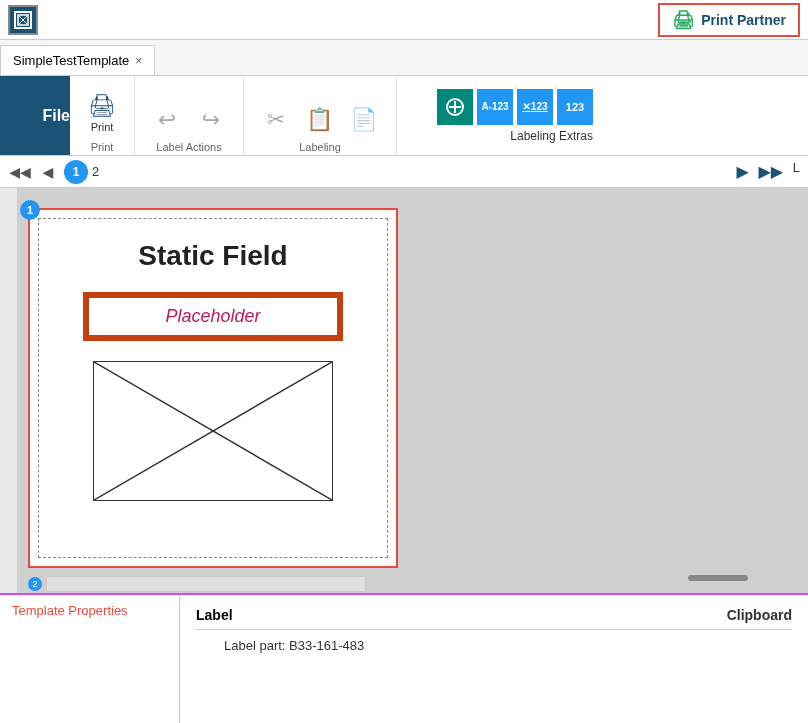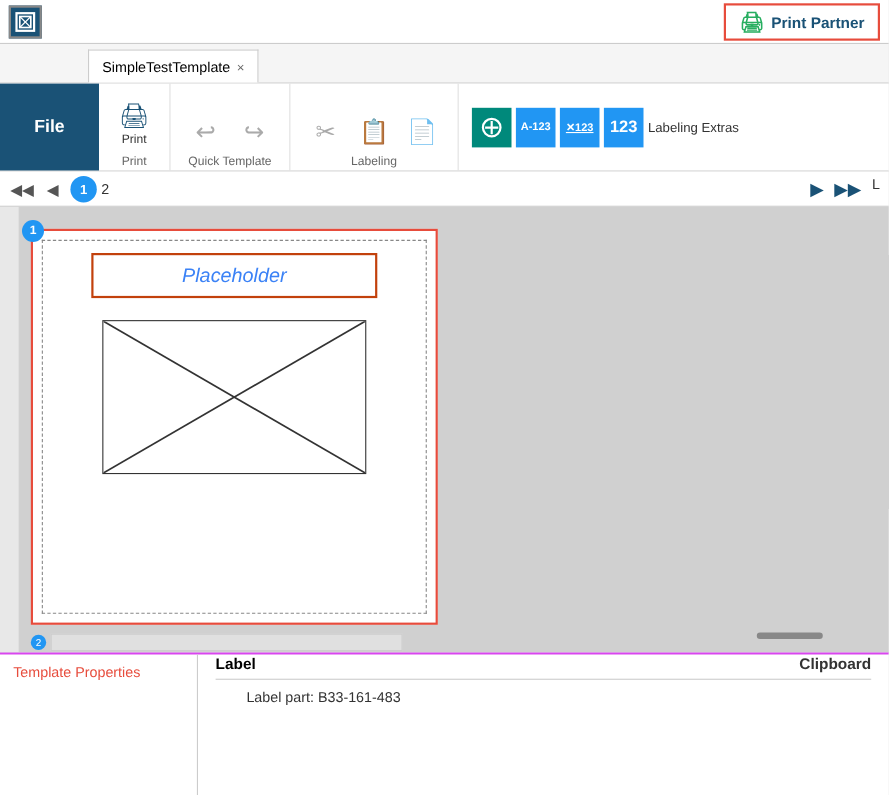--- a/index.html
+++ b/index.html
@@ -24,42 +24,41 @@
     }
     .print-partner-icon { color: #27ae60; font-size: 18px; }
 
     
     .tab-bar {
       display: flex;
       align-items: flex-end;
       background: #f5f5f5;
       border-bottom: 1px solid #ccc;
       height: 36px;
-      padding-left: 80px;
     }
     .tab {
       display: flex; align-items: center; gap: 6px;
       background: white; border: 1px solid #ccc; border-bottom: none;
       padding: 5px 12px; font-size: 13px; cursor: pointer;
       height: 30px;
     }
     .tab-close { color: #666; font-size: 12px; cursor: pointer; }
 
     
     .ribbon {
       display: flex;
       align-items: stretch;
       background: white;
       border-bottom: 1px solid #ccc;
       height: 80px;
     }
     .ribbon-file {
       background: #1a5276; color: white;
-      display: flex; align-items: center; justify-content: center;
-      width: 90px; font-size: 16px; font-weight: bold; cursor: pointer;
+      display: flex; align-items: center; justify-content: flex-end;
+      width: 70px; font-size: 16px; font-weight: bold; cursor: pointer;
       flex-shrink: 0;
     }
     .ribbon-section {
       display: flex; flex-direction: column; align-items: center;
       justify-content: flex-end;
       padding: 4px 12px 2px;
       border-right: 1px solid #e0e0e0;
       gap: 2px;
     }
     .ribbon-btns { display: flex; gap: 4px; align-items: flex-end; }
@@ -141,22 +140,22 @@
       position: absolute; top: 8px; left: 8px; right: 8px; bottom: 8px;
       border: 1px dashed #888; pointer-events: none;
     }
 
     .static-field-label {
       font-size: 28px; font-weight: bold; margin-top: 10px; margin-bottom: 20px;
       color: #222;
     }
 
     .placeholder-box {
-      border: 2px solid #c2410c; padding: 8px 60px;
-      font-style: italic; font-size: 18px; color: #3b82f6;
+      border: 6px solid #c2410c; padding: 8px 60px;
+      font-style: italic; font-size: 18px; color: #be185d;
       margin-bottom: 20px; background: white;
       width: 260px; text-align: center;
     }
 
     .image-placeholder {
       width: 240px; height: 140px;
       border: 1.5px solid #333; position: relative; background: white;
     }
     .image-x-line {
       position: absolute; top: 0; left: 0; width: 100%; height: 100%;
@@ -175,21 +174,21 @@
       display: flex;
     }
     .template-props-tab {
       width: 180px; border-right: 1px solid #ccc;
       padding: 8px 12px;
     }
     .template-props-label {
       color: #e74c3c; font-size: 13px; cursor: pointer;
     }
     .properties-panel {
-      flex: 1; padding: 0 16px;
+      flex: 1; padding: 12px 16px;
     }
     .props-header {
       display: flex; justify-content: space-between;
       border-bottom: 1px solid #ccc; padding-bottom: 6px; margin-bottom: 8px;
     }
     .props-header-label { font-weight: bold; font-size: 14px; }
     .props-action { font-weight: bold; font-size: 14px; color: #333; }
     .props-row { font-size: 13px; color: #333; margin-top: 4px; margin-left: 28px; }
   </style>
 </head>
@@ -236,51 +235,51 @@
 
   <div class="ribbon-section">
     <div class="ribbon-btns">
       <div class="ribbon-btn">
         <span class="ribbon-btn-icon disabled">↩</span>
       </div>
       <div class="ribbon-btn">
         <span class="ribbon-btn-icon disabled">↪</span>
       </div>
     </div>
-    <span class="ribbon-section-label">Quick Template</span>
+    <span class="ribbon-section-label">Label Actions</span>
   </div>
 
   <div class="ribbon-section">
     <div class="ribbon-btns">
       <div class="ribbon-btn">
         <span class="ribbon-btn-icon disabled">✂</span>
       </div>
       <div class="ribbon-btn">
         <span class="ribbon-btn-icon disabled">📋</span>
       </div>
       <div class="ribbon-btn">
         <span class="ribbon-btn-icon disabled">📄</span>
       </div>
     </div>
     <span class="ribbon-section-label">Labeling</span>
   </div>
 
   <div class="ribbon-extras">
-    <div style="display:flex;flex-direction:row;align-items:center;gap:4px;">
+    <div style="display:flex;flex-direction:column;align-items:flex-end;gap:4px;margin-left:28px;">
       <div style="display:flex;gap:4px;">
         <button class="extras-icon-btn teal">
           <svg width="20" height="20" viewBox="0 0 20 20" fill="white">
             <circle cx="10" cy="10" r="8" fill="none" stroke="white" stroke-width="2"></circle>
             <line x1="10" y1="4" x2="10" y2="16" stroke="white" stroke-width="2"></line>
             <line x1="4" y1="10" x2="16" y2="10" stroke="white" stroke-width="2"></line>
           </svg>
         </button>
         <button class="extras-icon-btn" style="font-size:10px;font-weight:bold;">A-123</button>
         <button class="extras-icon-btn" style="font-size:10px;font-weight:bold;text-decoration:underline;">✕123</button>
-        <button class="extras-icon-btn" style="font-size:15px;font-weight:bold;">123</button>
+        <button class="extras-icon-btn" style="font-size:11px;font-weight:bold;">123</button>
       </div>
       <span class="extras-label">Labeling Extras</span>
     </div>
   </div>
 </div>
 
 <div class="nav-bar">
   <div class="nav-left">
     <button class="nav-btn">◀◀</button>
     <button class="nav-btn">◀</button>
@@ -297,20 +296,21 @@
 </div>
 
 <div class="main-area">
   <div class="canvas-ruler-v"></div>
   <div class="canvas-content">
     <div class="page-container">
       <div class="page-badge">
         <span>1</span>
       </div>
       <div class="dashed-border"></div>
+      <div class="static-field-label">Static Field</div>
       <div class="placeholder-box">
         <span>Placeholder</span>
       </div>
       <div class="image-placeholder">
         <svg class="image-x-line">
           <line x1="0" y1="0" x2="100%" y2="100%" stroke="#333" stroke-width="1.5"></line>
           <line x1="100%" y1="0" x2="0" y2="100%" stroke="#333" stroke-width="1.5"></line>
         </svg>
       </div>
     </div>

